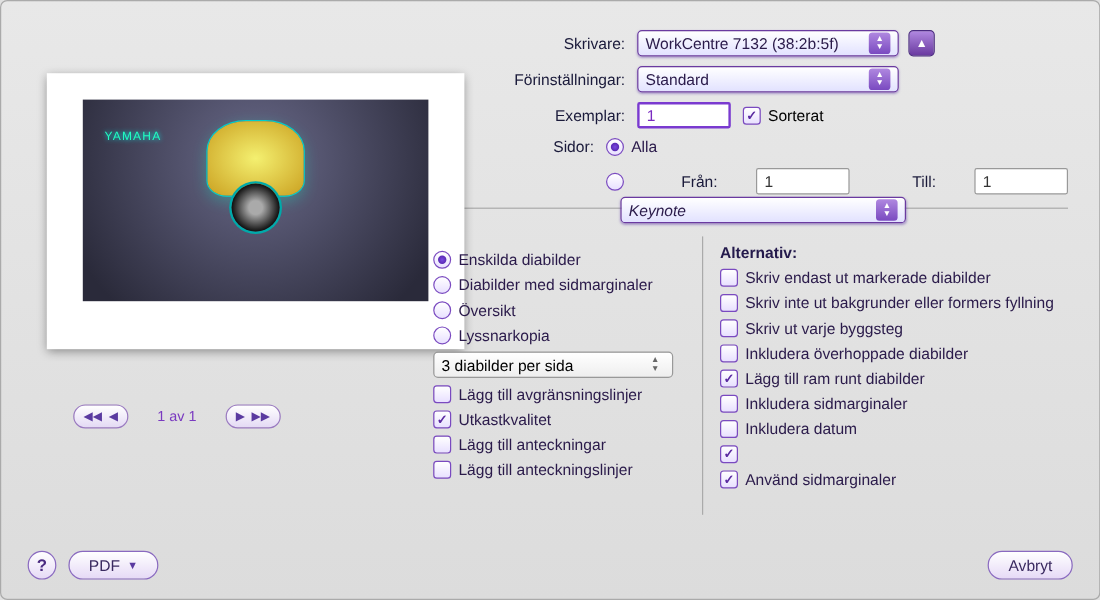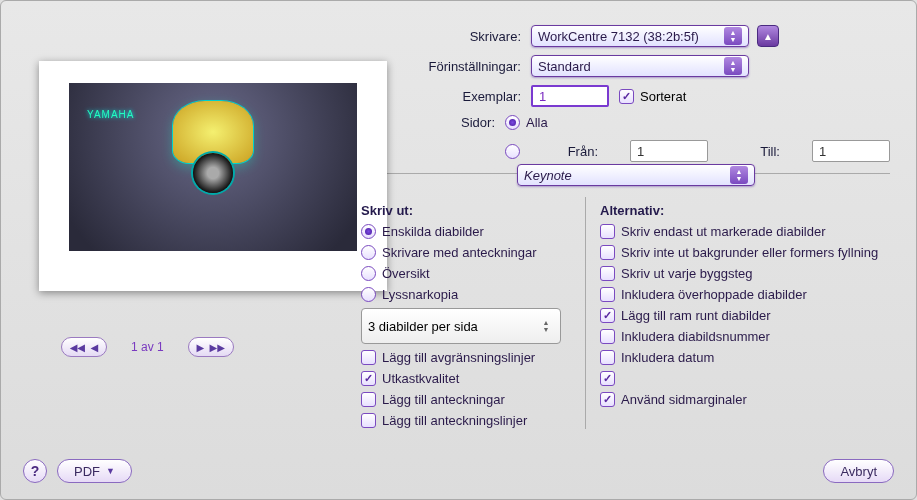--- a/index.html
+++ b/index.html
@@ -137,21 +137,21 @@
   }
   .col { padding: 6px 10px 0 0; }
   .colL { width: 225px; border-right: 1px solid #aaa; }
   .colR { flex:1; padding-left: 14px; }
   .colhead { font-weight: bold; color:#241a4c; margin-bottom:6px; }
   .opt { display:flex; align-items:center; margin:6px 0; color:#2a1a4a; }
   .stepper {
     display:flex; align-items:center;
     background: linear-gradient(#fff,#eee);
     border:1px solid #999; border-radius:4px;
-    width: 200px; height:36px;
+    width: 200px; height:22px;
     padding: 6px 6px; margin:6px 0;
   }
   .step-arrows {
     width:16px; height:16px;
     display:flex; flex-direction:column; align-items:center; justify-content:center;
     font-size:7px; color:#666; line-height:7px;
     margin-left:auto;
   }
   .footer {
     position:absolute; left:22px; right:22px; bottom:16px;
@@ -254,28 +254,27 @@
   </div>
 
   <div class="pager">
     <div class="pagerbtn">◀◀&nbsp;&nbsp;◀</div>
     <div class="pagerlbl">1 av 1</div>
     <div class="pagerbtn">▶&nbsp;&nbsp;▶▶</div>
   </div>
 
   <div class="columns">
     <div class="col colL">
-      <div class="colhead">Skriv ut:</div>
       <div class="opt">
           <span class="radio sel"></span>
           <span>Enskilda diabilder</span>
         </div>
       <div class="opt">
           <span class="radio"></span>
-          <span>Skrivare med anteckningar</span>
+          <span>Diabilder med sidmarginaler</span>
         </div>
       <div class="opt">
           <span class="radio"></span>
           <span>Översikt</span>
         </div>
       <div class="opt">
           <span class="radio"></span>
           <span>Lyssnarkopia</span>
         </div>
       <div class="stepper">
@@ -316,21 +315,21 @@
       <div class="opt">
           <span class="chk"></span>
           <span>Inkludera överhoppade diabilder</span>
         </div>
       <div class="opt">
           <span class="chk on"></span>
           <span>Lägg till ram runt diabilder</span>
         </div>
       <div class="opt">
           <span class="chk"></span>
-          <span>Inkludera diabildsnummer</span>
+          <span>Inkludera sidmarginaler</span>
         </div>
       <div class="opt">
           <span class="chk"></span>
           <span>Inkludera datum</span>
         </div>
       <div class="opt">
           <span class="chk on"></span>
         </div>
       <div class="opt">
           <span class="chk on"></span>

